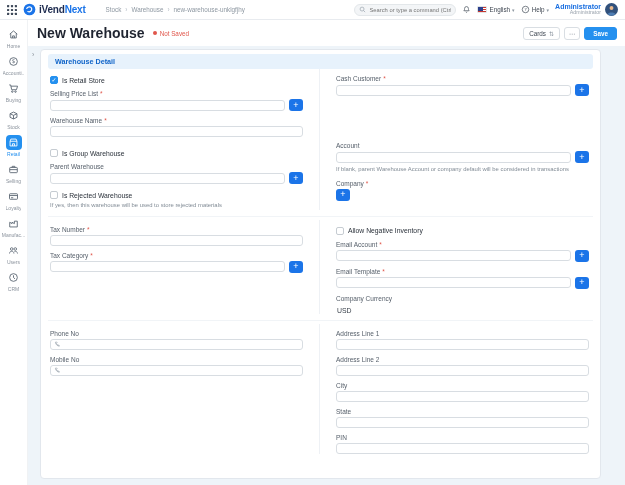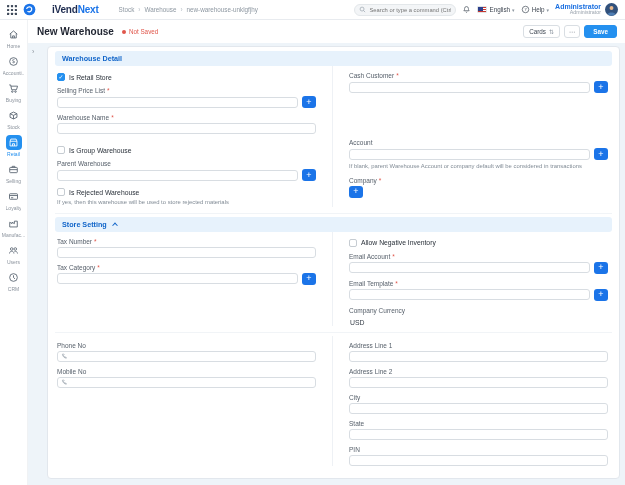--- a/index.html
+++ b/index.html
@@ -4,21 +4,21 @@
 <style>
   * { box-sizing: border-box; margin: 0; padding: 0; }
   html,body { width:625px; height:485px; overflow:hidden; }
   body { font-family:"Liberation Sans", sans-serif; background:#eef4f9; color:#1f2430; }
   .app { width:625px; height:485px; display:flex; flex-direction:column; background:#fff; }
 
   
   .navbar { height:20px; flex:0 0 20px; display:flex; align-items:center; gap:6px;
             padding:0 7px; background:#fff; border-bottom:1px solid #e8ebef; }
   .grid-icon { display:flex; cursor:pointer; }
-  .logo { display:flex; align-items:center; gap:16px; cursor:pointer; }
+  .logo { display:flex; align-items:center; gap:3px; cursor:pointer; }
   .logo-text { font-size:10px; font-weight:bold; letter-spacing:-0.2px; }
   .logo-text .lg1 { color:#1d2b4f; }
   .logo-text .lg2 { color:#1b74e8; }
   .breadcrumb { margin-left:14px; display:flex; align-items:center; gap:4px; font-size:6.3px; color:#8d97a1; }
   .crumb { cursor:pointer; }
   .crumb-sep { color:#b4bcc4; }
   .nav-spacer { flex:1; }
   .search { width:102px; height:12px; background:#f3f5f7; border:1px solid #e3e7ea; border-radius:6px;
             display:flex; align-items:center; gap:3px; padding:0 4px; }
   .search input { flex:1; border:none; background:transparent; font-size:5.8px; color:#6e7781; outline:none;
@@ -44,33 +44,33 @@
                justify-content:flex-start; gap:1px; cursor:pointer; }
   .side-iconwrap { width:16px; height:15px; display:flex; align-items:center; justify-content:center;
                    border-radius:4px; color:#5b6673; }
   .side-item.active .side-iconwrap { background:#2490ef; color:#fff; }
   .side-label { font-size:5px; color:#8a929c; max-width:27px; overflow:hidden; white-space:nowrap; }
   .side-item.active .side-label { color:#2490ef; }
 
   
   .main-col { flex:1; display:flex; flex-direction:column; min-width:0; }
   .page-head { background:#fff; display:flex; align-items:center; padding:5px 8px 5px 9px; }
-  .page-title { font-size:10px; font-weight:bold; color:#1f2430; }
+  .page-title { font-size:14px; font-weight:bold; color:#1f2430; }
   .status-badge { margin-left:8px; display:flex; align-items:center; gap:3px; font-size:6.3px; color:#e0564b; }
   .status-dot { width:4px; height:4px; border-radius:50%; background:#e0564b; }
   .head-actions { margin-left:auto; display:flex; align-items:center; gap:4px; }
   .btn { height:13px; border:1px solid #d9dee3; border-radius:3px; background:#fff; font-size:6.3px;
          color:#3f4752; padding:0 5px; display:flex; align-items:center; gap:3px; cursor:pointer;
          font-family:"Liberation Sans", sans-serif; }
   .btn .sort-glyph { font-size:6px; color:#8d97a1; }
   .btn-more { padding:0 4px; color:#5b6673; }
   .btn-save { background:#2490ef; border-color:#2490ef; color:#fff; font-weight:bold; padding:0 8px; }
 
   
-  .content { flex:1; background:#eef4f9; padding:3px 5px 6px 2px; display:flex; gap:8px; min-height:0; }
+  .content { flex:1; background:#eef4f9; padding:3px 24px 6px 2px; display:flex; gap:1px; min-height:0; }
   .collapse-toggle { width:9px; font-size:7px; color:#8a929c; padding:2px 0 0 2px; cursor:pointer; flex:0 0 9px; }
   .form-card { flex:1; background:#fff; border:1px solid #e2e7ed; border-radius:4px;
                padding:4px 7px 2px; overflow:hidden; display:flex; flex-direction:column; min-width:0; }
 
   .section { border-bottom:1px solid #f1f4f7; padding-bottom:4px; margin-bottom:3px; }
   .section:last-child { border-bottom:none; margin-bottom:0; }
   .sec-head { background:#e7f2fc; border-radius:3px; padding:3px 7px; display:flex; align-items:center; gap:6px; cursor:pointer; }
   .sec-title { font-size:7.2px; font-weight:bold; color:#1165c9; }
   .caret-up { width:4px; height:4px; border-left:1.1px solid #1165c9; border-top:1.1px solid #1165c9;
               transform:rotate(45deg) translate(1px,1px); }
@@ -359,24 +359,20 @@
                     <span class="req">*</span>
                   </div>
                 <div class="frow">
                   <button class="plus">+</button>
                 </div>
               </div>
             </div>
           </div>
 
           <div class="section">
-            <div class="sec-head">
-              <span class="sec-title">Store Setting</span>
-              <span class="caret-up"></span>
-            </div>
             <div class="sec-body">
               <div class="fcol">
                 <div class="flabel">
                     <span>Tax Number</span>
                     <span class="req">*</span>
                   </div>
                 <div class="frow">
                   <input class="finput" style="">
                 </div>
                 <div class="flabel">

